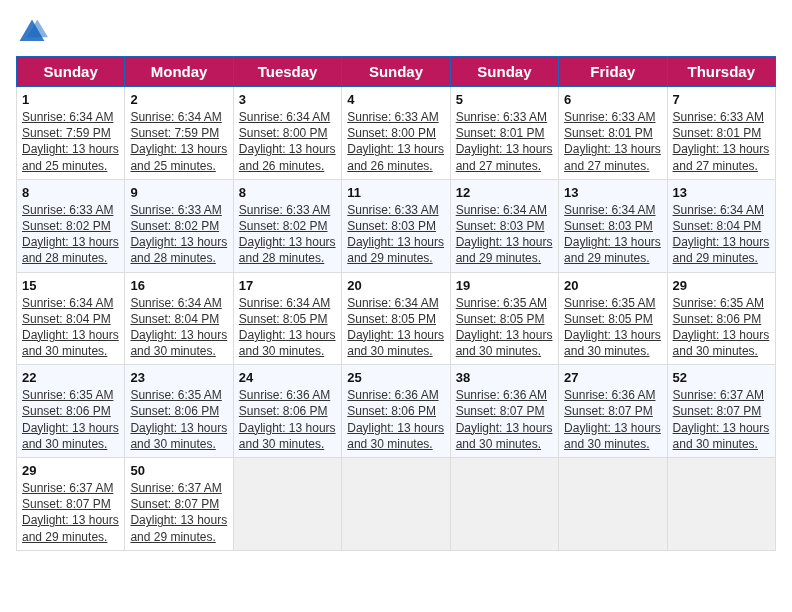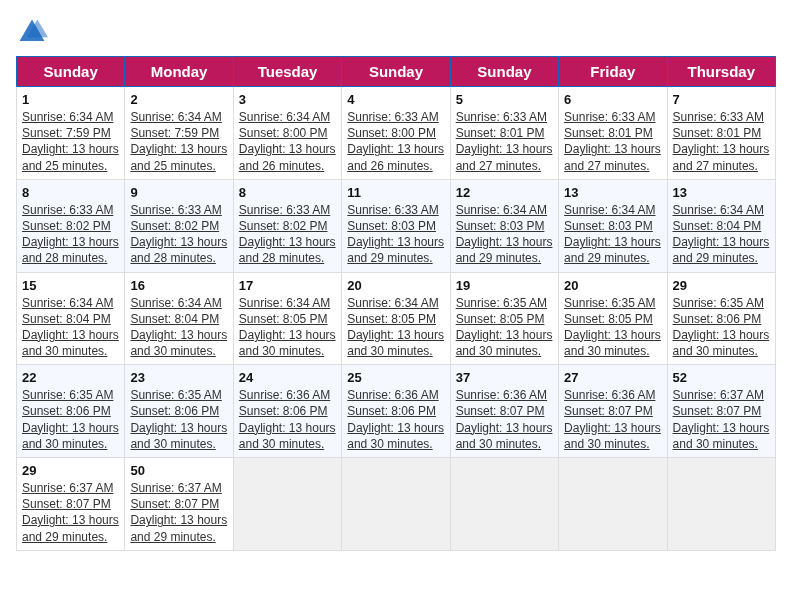--- a/index.html
+++ b/index.html
@@ -325,21 +325,21 @@
       </td>
         <td>
         <span class="day-num">25</span>
         <div class="day-info">
           Sunrise: 6:36 AM<br>
           Sunset: 8:06 PM<br>
           Daylight: 13 hours and 30 minutes.
         </div>
       </td>
         <td>
-        <span class="day-num">37</span>
+        <span class="day-num">38</span>
         <div class="day-info">
           Sunrise: 6:36 AM<br>
           Sunset: 8:07 PM<br>
           Daylight: 13 hours and 30 minutes.
         </div>
       </td>
         <td>
         <span class="day-num">27</span>
         <div class="day-info">
           Sunrise: 6:36 AM<br>

